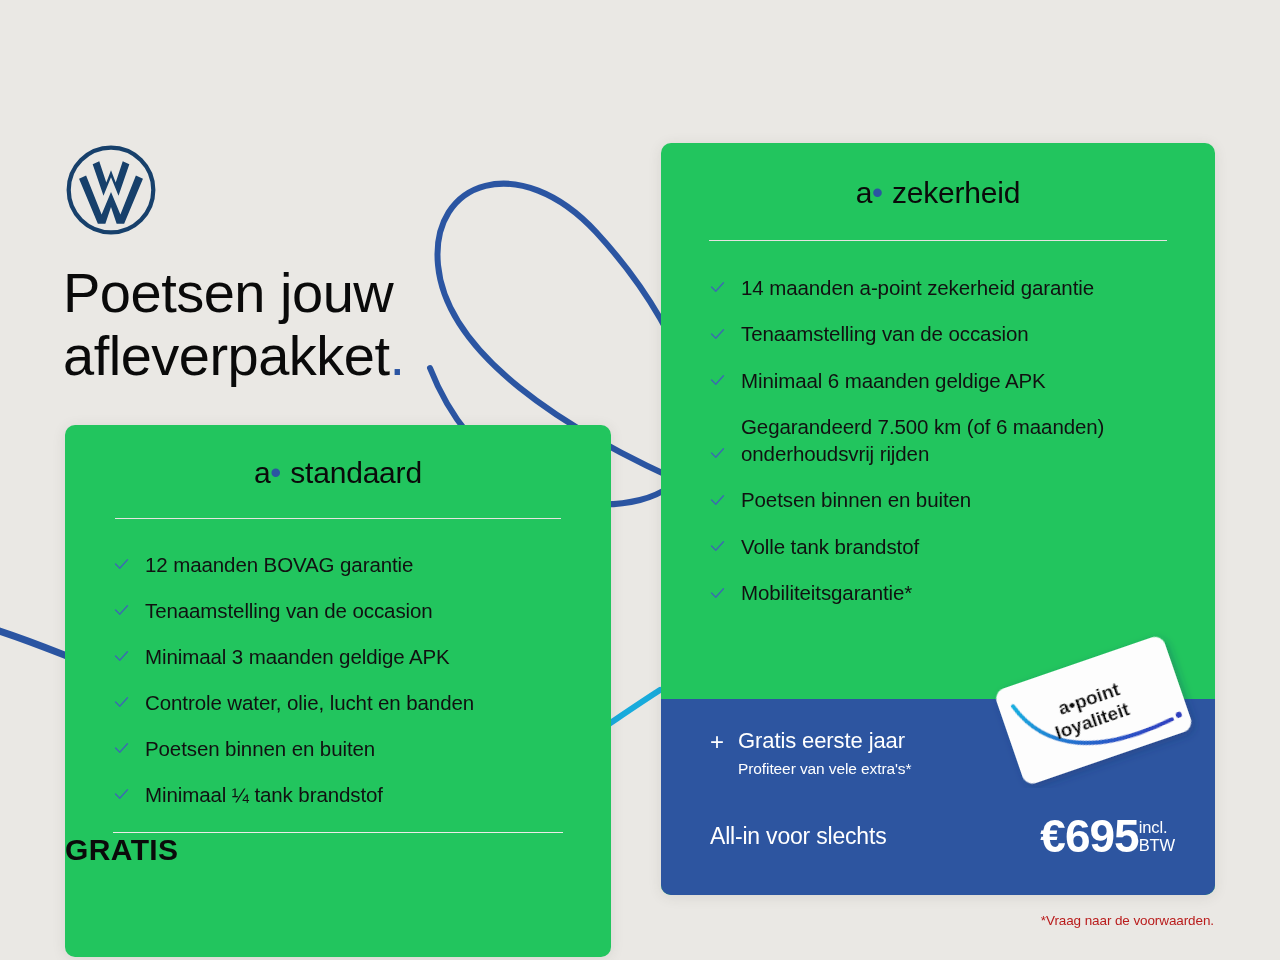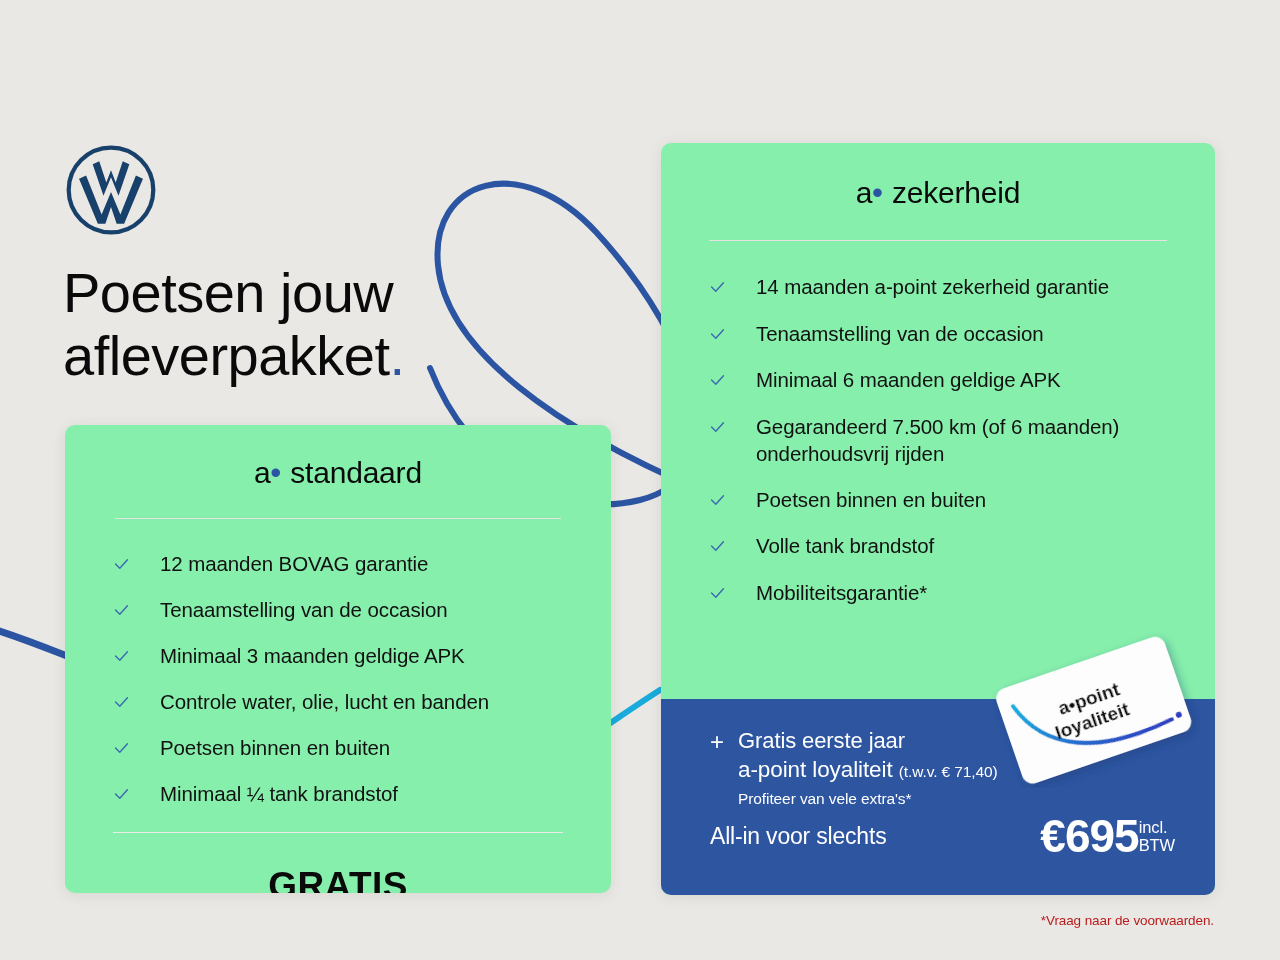--- a/index.html
+++ b/index.html
@@ -18,57 +18,57 @@
   .vw-logo { position: absolute; left: 64px; top: 143px; width: 94px; height: 94px; z-index: 3; }
   .headline {
     position: absolute; left: 63px; top: 262px; width: 560px;
     font-size: 56px; line-height: 1.12; letter-spacing: -0.5px;
     color: #0A0A0A; font-weight: 400; z-index: 3;
   }
   .headline .hl-dot { color: #2B55A2; }
 
   
   .card {
-    position: absolute; background: #86efac; border-radius: 10px;
+    position: absolute; background: #22c55e; border-radius: 10px;
     box-shadow: 0 2px 14px rgba(60,55,45,.10);
     z-index: 4; overflow: hidden;
   }
-  .card-standaard { left: 65px; top: 425px; width: 546px; height: 468px; }
+  .card-standaard { left: 65px; top: 425px; width: 546px; height: 532px; }
   .card-zekerheid { left: 661px; top: 143px; width: 554px; height: 752px; }
 
   .card-title {
     text-align: center; font-size: 30px; color: #0A0A0A;
     letter-spacing: -0.2px; font-weight: 400;
   }
   .card-standaard .card-title { padding-top: 31px; }
   .card-zekerheid .card-title { padding-top: 33px; }
   .title-a { font-weight: 500; }
   .title-dot { color: #2B55A2; font-weight: 700; letter-spacing: 1px; }
 
   .divider { height: 1px; background: #E6E4E1; }
   .card-standaard .divider { margin: 28px 50px 0 50px; }
   .card-zekerheid .divider { margin: 30px 48px 0 48px; }
 
   .feature-list { list-style: none; }
   .card-standaard .feature-list { margin: 31px 0 0 48px; }
   .card-zekerheid .feature-list { margin: 32px 0 0 48px; }
 
   .feature-item {
-    display: flex; align-items: flex-start; gap: 30px;
+    display: flex; align-items: flex-end; gap: 15px;
     font-size: 20.5px; line-height: 1.34; color: #111;
     margin-bottom: 18px; letter-spacing: -0.1px;
   }
   .card-zekerheid .feature-item { margin-bottom: 18.5px; }
   .check-icon { flex: 0 0 auto; width: 17px; height: 27px; margin-top: 1px; }
   .feature-text { max-width: 440px; }
 
   .gratis-divider { margin: 24px 48px 0 48px; height: 1px; background: #EDEBE8; }
   .gratis {
-    text-align: center; font-size: 37px; font-weight: 700;
-    color: #0A0A0A; letter-spacing: 0.4px; margin-top: 32px;
+    font-size: 30px; font-weight: 700;
+    color: #0A0A0A; letter-spacing: 0.4px; 
   }
 
   
   .price-panel {
     position: absolute; left: 0; right: 0; bottom: 0; height: 196px;
     background: #2D55A0; color: #FFFFFF; z-index: 2;
   }
   .loyalty-block { position: absolute; left: 49px; top: 27px; z-index: 3; }
   .loyalty-row { display: flex; align-items: flex-start; gap: 14px; }
   .plus-icon { font-size: 24px; line-height: 1; margin-top: 4px; font-weight: 400; }
@@ -220,24 +220,20 @@
         <span class="feature-text">Mobiliteitsgarantie*</span>
       </li>
     </ul>
 
     <div class="price-panel">
       <div class="loyalty-block">
         <div class="loyalty-row">
           <span class="plus-icon">+</span>
           <div class="loyalty-lines">
             <div class="loyalty-line1">Gratis eerste jaar</div>
-            <div class="loyalty-line2">
-              <span>a-point loyaliteit</span>
-              <span class="loyalty-note">(t.w.v. € 71,40)</span>
-            </div>
             <div class="loyalty-sub">Profiteer van vele extra's*</div>
           </div>
         </div>
       </div>
 
       <div class="price-row">
         <span class="allin-label">All-in voor slechts</span>
         <span class="price-group">
           <span class="price-amount">€695</span>
           <span class="price-vat">

